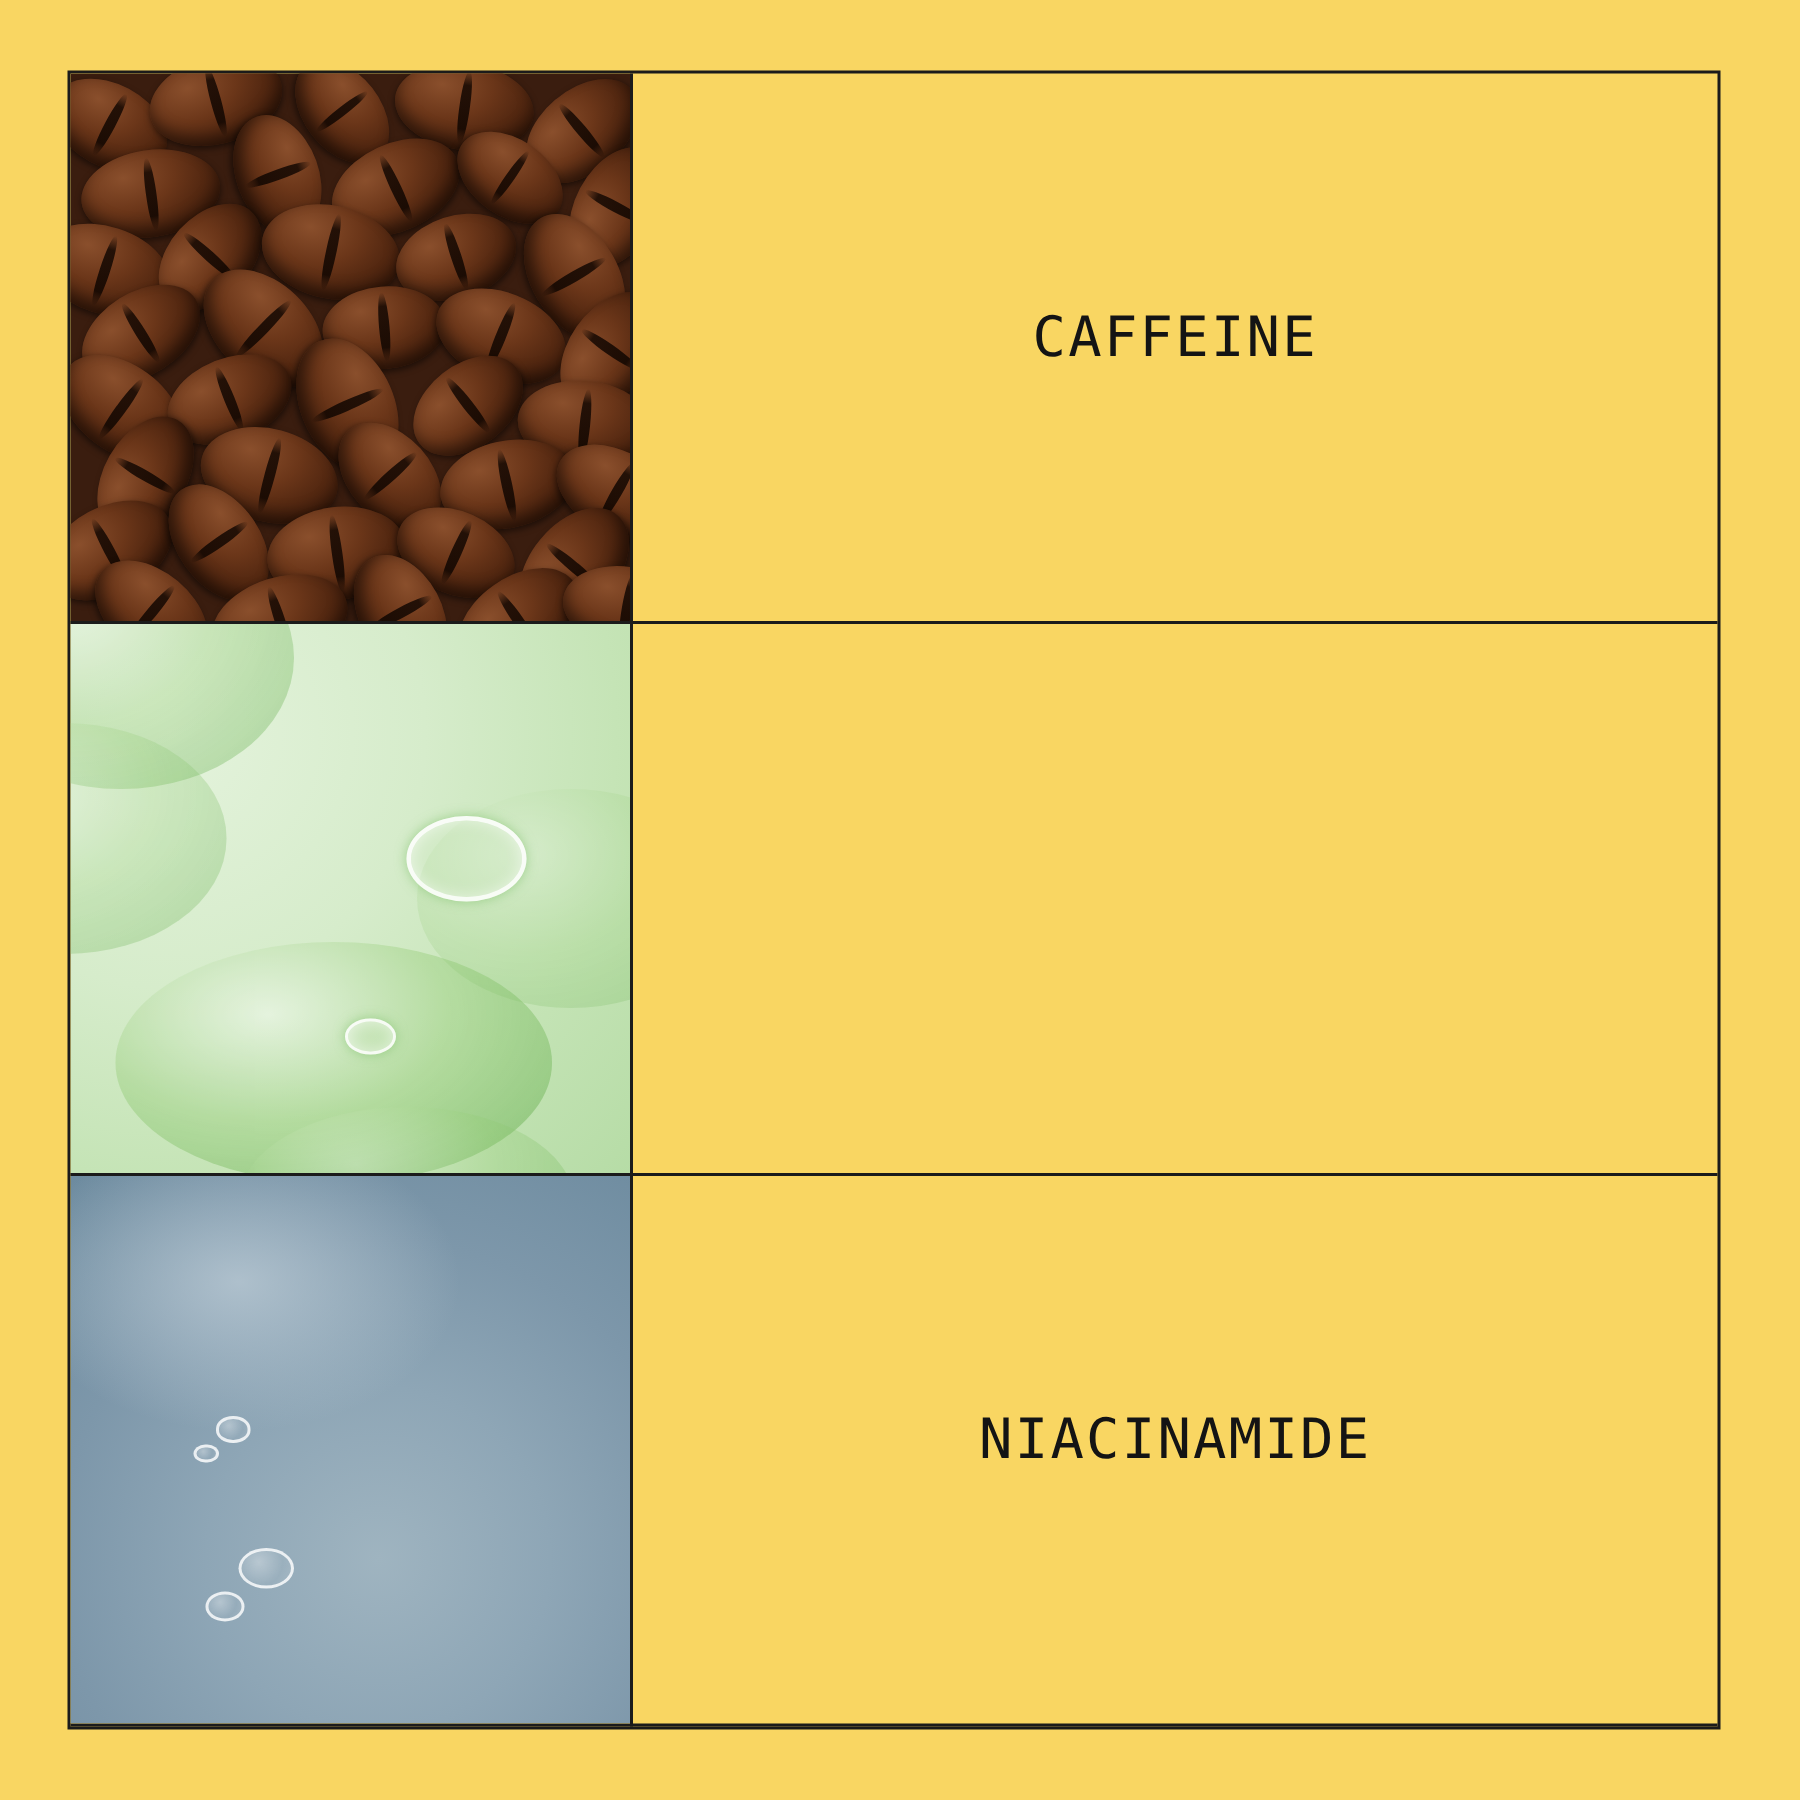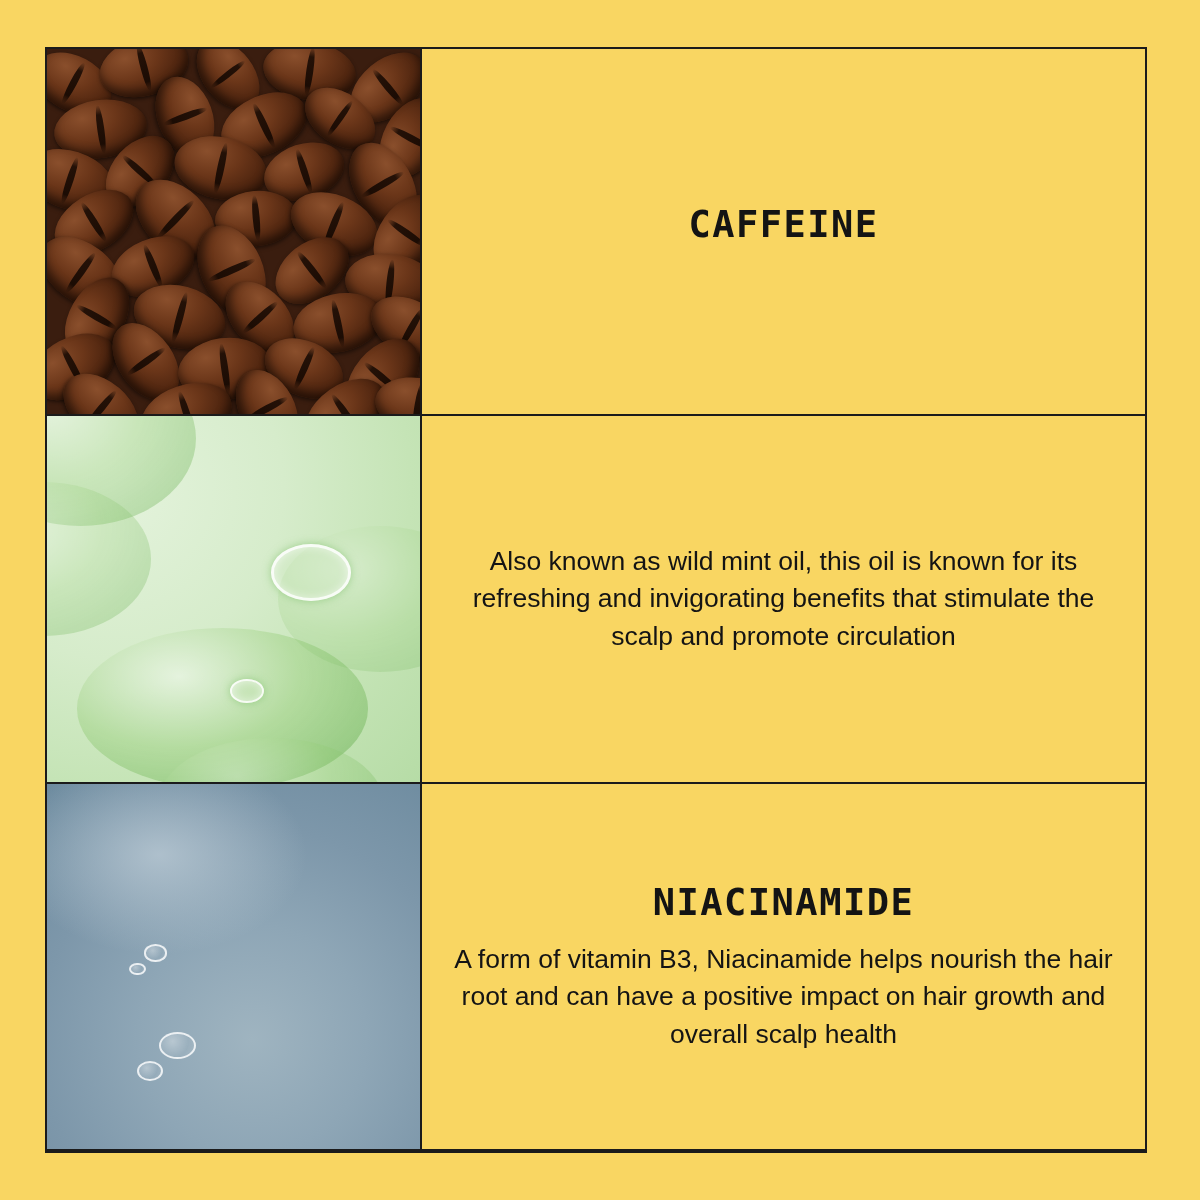--- a/index.html
+++ b/index.html
@@ -50,21 +50,21 @@
     padding: 10px 30px;
     box-sizing: border-box;
     text-align: center;
   }
 
   .title {
     font-family: "DejaVu Sans Mono", monospace;
     font-size: 37px;
     letter-spacing: 1.5px;
     color: #141414;
-    font-weight: 700;
+    font-weight: 400;
     line-height: 1.28;
     margin: 0 0 14px 0;
   }
   .desc {
     font-family: "Liberation Sans", sans-serif;
     font-size: 26.5px;
     line-height: 1.42;
     color: #141414;
     margin: 0;
     max-width: 660px;
@@ -195,31 +195,29 @@
         <div class="blob" style="left:-22%; top:-18%; width:62%; height:48%; opacity:.55;"></div>
         <div class="blob" style="left:-30%; top:18%;  width:58%; height:42%; opacity:.45;"></div>
         <div class="blob" style="left:8%;   top:58%;  width:78%; height:44%; opacity:.75;"></div>
         <div class="blob" style="left:62%;  top:30%;  width:55%; height:40%; opacity:.35;"></div>
         <div class="blob" style="left:30%;  top:88%;  width:60%; height:35%; opacity:.5;"></div>
         <div class="ring" style="left:60%; top:35%; width:20%; height:14%;"></div>
         <div class="ring" style="left:49%; top:72%; width:8%; height:5.5%; border-width:2px;"></div>
       </div>
     </div>
     <div class="cell-text">
-      <p class="desc">Also known as wild mint oil, this oil is known for its refreshing and invigorating benefits that stimulate the scalp and promote circulation</p>
     </div>
 
     <div class="row-last cell-img">
       <div class="blueliquid">
         <div class="haze"></div>
         <div class="bub" style="left:26%; top:44%; width:5%; height:3.6%;"></div>
         <div class="bub" style="left:22%; top:49%; width:3.4%; height:2.4%;"></div>
         <div class="bub" style="left:30%; top:68%; width:9%; height:6.4%;"></div>
         <div class="bub" style="left:24%; top:76%; width:6%; height:4.4%;"></div>
       </div>
     </div>
     <div class="row-last cell-text">
       <div class="title">NIACINAMIDE</div>
-      <p class="desc">A form of vitamin B3, Niacinamide helps nourish the hair root and can have a positive impact on hair growth and overall scalp health</p>
     </div>
 
   </div>
 </div>
 
 </body></html>

